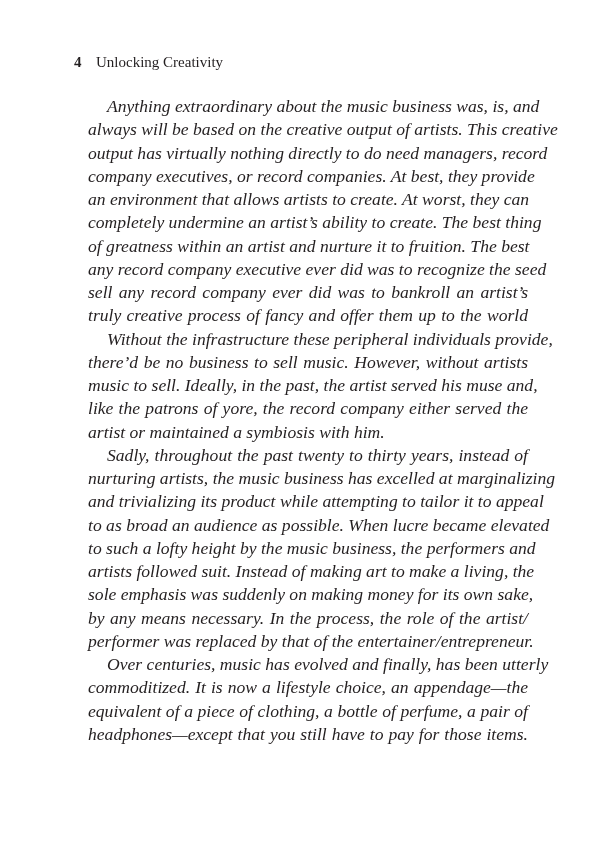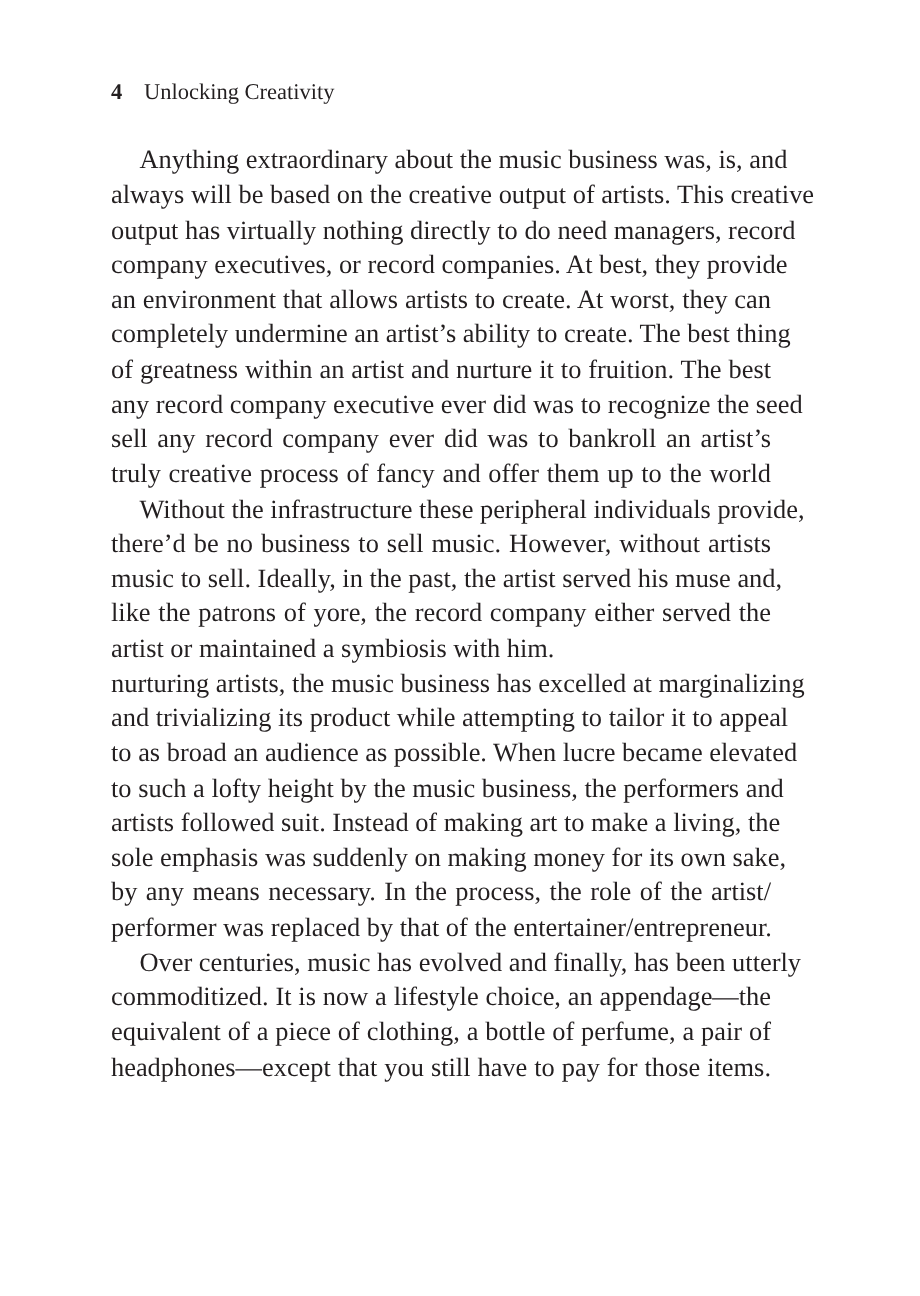--- a/index.html
+++ b/index.html
@@ -10,21 +10,21 @@
     font-family: "DejaVu Serif", "Liberation Serif", serif;
   }
   .running-head {
     position: absolute; left: 74px; top: 52px; height: 20px;
     font-family: "Liberation Serif", "DejaVu Serif", serif;
     font-size: 15px; line-height: 20px; white-space: nowrap;
   }
   .folio { font-weight: bold; display: inline-block; width: 22px; }
   .running-title { }
   .body-text {
-    position: absolute; left: 74px; top: 95px; width: 440px;
+    position: absolute; left: 88px; top: 95px; width: 440px; font-style: italic;
   }
   .line {
     display: block; height: 23.25px; line-height: 23.25px;
     font-family: "Liberation Serif", "DejaVu Serif", serif;
     font-size: 17.6px; white-space: nowrap;
     text-align: justify; text-align-last: justify;
   }
   .line.indent { padding-left: 19px; }
   .line.last { text-align-last: left; }
 </style>
@@ -50,20 +50,21 @@
       <span class="line">truly creative process of fancy and offer them up to the world</span>
     </div>
     <div>
       <span class="line indent">Without the infrastructure these peripheral individuals provide,</span>
       <span class="line">there’d be no business to sell music. However, without artists</span>
       <span class="line">music to sell. Ideally, in the past, the artist served his muse and,</span>
       <span class="line">like the patrons of yore, the record company either served the</span>
       <span class="line last">artist or maintained a symbiosis with him.</span>
     </div>
     <div>
+      <span class="line indent">Sadly, throughout the past twenty to thirty years, instead of</span>
       <span class="line">nurturing artists, the music business has excelled at marginalizing</span>
       <span class="line">and trivializing its product while attempting to tailor it to appeal</span>
       <span class="line">to as broad an audience as possible. When lucre became elevated</span>
       <span class="line">to such a lofty height by the music business, the performers and</span>
       <span class="line">artists followed suit. Instead of making art to make a living, the</span>
       <span class="line">sole emphasis was suddenly on making money for its own sake,</span>
       <span class="line">by any means necessary. In the process, the role of the artist/</span>
       <span class="line">performer was replaced by that of the entertainer/entrepreneur.</span>
     </div>
     <div>

